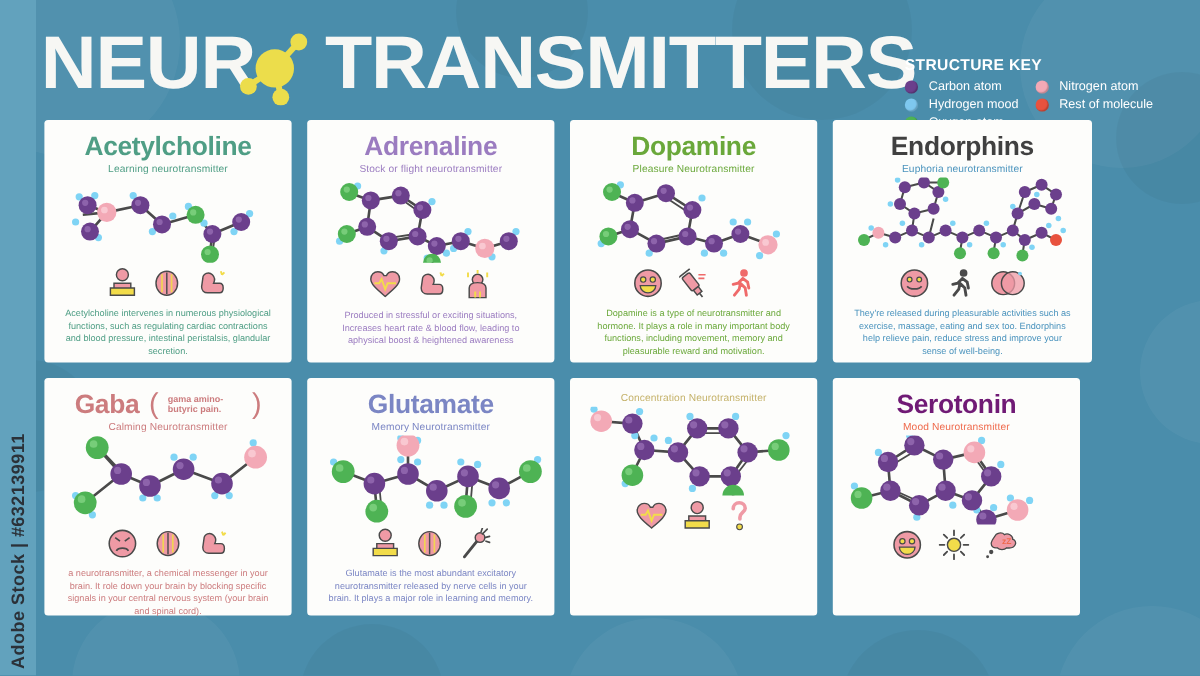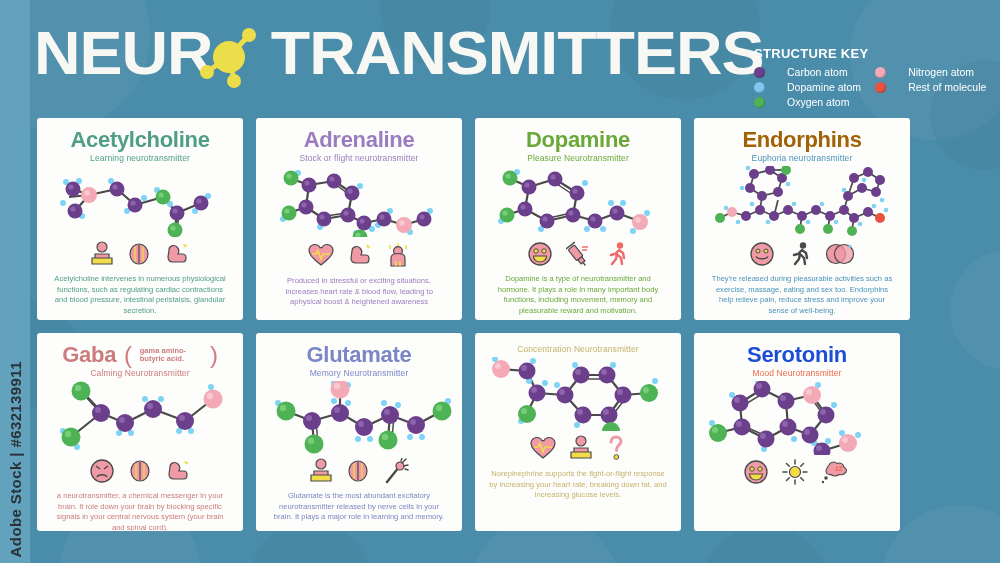--- a/index.html
+++ b/index.html
@@ -37,26 +37,26 @@
     transform:scaleX(1.04);transform-origin:left center;
   }
   #title .gap{display:inline-block;width:56px;}
   #logo-mol{position:absolute;left:196px;top:26px;width:66px;height:62px;}
 
   
   #key{position:absolute;right:18px;top:46px;width:228px;color:#ffffff;}
   #key h3{margin:0 0 5px 0;font-size:13px;font-weight:bold;letter-spacing:.3px;}
   #key .cols{display:flex;gap:14px;}
   #key .col{display:flex;flex-direction:column;gap:3px;}
-  .key-item{display:flex;align-items:center;gap:22px;font-size:10.5px;white-space:nowrap;}
+  .key-item{display:flex;align-items:center;gap:9px;font-size:10.5px;white-space:nowrap;}
   .key-dot{width:11px;height:11px;border-radius:50%;display:inline-block;flex:0 0 auto;
            box-shadow:inset -1px -1px 1px rgba(0,0,0,.22);}
 
   
-  #grid{position:absolute;left:37px;top:118px;width:790px;}
+  #grid{position:absolute;left:37px;top:100px;width:790px;}
   .row{display:flex;gap:13px;}
   .row.r2{margin-top:13px;}
   .card{
     width:226px;background:#fdfdfb;border-radius:3px;position:relative;
     display:flex;flex-direction:column;align-items:center;
     padding:10px 8px 8px 8px;box-sizing:border-box;
   }
   .row.r1 .card{height:202px;}
   .row.r2 .card{height:198px;}
   .c-title{font-size:22px;font-weight:bold;line-height:24px;letter-spacing:-.3px;text-align:center;}
@@ -114,21 +114,21 @@
   <div id="key">
     <h3>STRUCTURE KEY</h3>
     <div class="cols">
       <div class="col">
         <div class="key-item">
           <span class="key-dot" style="background:#6b3f8c"></span>
           <span>Carbon atom</span>
         </div>
         <div class="key-item">
           <span class="key-dot" style="background:#7ec8ef"></span>
-          <span>Dopamine atom</span>
+          <span>Hydrogen mood</span>
         </div>
         <div class="key-item">
           <span class="key-dot" style="background:#4eb354"></span>
           <span>Oxygen atom</span>
         </div>
       </div>
       <div class="col">
         <div class="key-item">
           <span class="key-dot" style="background:#f3a9b6"></span>
           <span>Nitrogen atom</span>
@@ -345,21 +345,21 @@
           </svg>
           <svg width="24" height="26" viewBox="0 0 24 26">
             <circle cx="15" cy="4.5" r="3.2" fill="#ef6a6a"></circle>
             <path d="M14 9l-4 4-4 1M14 9l4 3 1 5M12 13l-1 5-4 5M12 13l4 4 1 6" stroke="#ef6a6a" stroke-width="2.4" fill="none" stroke-linecap="round"></path>
           </svg>
         </div>
         <div class="c-desc" style="color:#6aa83a">Dopamine is a type of neurotransmitter and hormone. It plays a role in many important body functions, including movement, memory and pleasurable reward and motivation.</div>
       </div>
 
       <div class="card">
-        <div class="c-title" style="color:#a16207">Endorphins</div>
+        <div class="c-title" style="color:#404040">Endorphins</div>
         <div class="c-sub" style="color:#4a93bd">Euphoria neurotransmitter</div>
         <div class="mol-wrap">
           <svg width="200" height="72" viewBox="0 0 200 72">
             <g stroke="#4a4a4a" stroke-width="1.7" fill="none">
               <path d="M52 8 L68 4 M68 4 L80 12 M80 12 L76 26 M76 26 L60 30 M60 30 L48 22 M48 22 L52 8"></path>
               <path d="M68 4 L84 4"></path>
               <path d="M60 30 L58 44 M58 44 L44 50 M58 44 L72 50 M72 50 L76 34"></path>
               <path d="M44 50 L30 46 M30 46 L18 52 M72 50 L86 44 M86 44 L100 50 M100 50 L114 44 M114 44 L128 50 M128 50 L142 44 M142 44 L152 52 M152 52 L166 46 M166 46 L178 52"></path>
               <path d="M100 50 L98 62 M128 50 L126 62 M152 52 L150 64"></path>
               <path d="M142 44 L146 30 M146 30 L160 22 M160 22 L174 26 M174 26 L178 14 M178 14 L166 6 M166 6 L152 12 M152 12 L146 30"></path>
@@ -439,21 +439,21 @@
     </div>
 
     <div class="row r2">
 
       <div class="card">
         <div class="c-title gaba-line" style="color:#cc7c7e">
           <span>Gaba</span>
           <span class="paren">(</span>
           <span class="sub-paren">
             <span>gama amino-</span><br>
-            <span>butyric acid.</span>
+            <span>butyric pain.</span>
           </span>
           <span class="paren" style="margin-left:16px;">)</span>
         </div>
         <div class="c-sub" style="color:#cc7c7e">Calming Neurotransmitter</div>
         <div class="mol-wrap">
           <svg width="190" height="74" viewBox="0 0 190 74">
             <g stroke="#4a4a4a" stroke-width="2.2" fill="none">
               <path d="M36 10 L56 32 M56 32 L26 56 M56 32 L80 42 M80 42 L108 28 M108 28 L140 40 M140 40 L168 18"></path>
               <path d="M40 13 L60 34" stroke-width="1.5"></path>
             </g>
@@ -627,25 +627,24 @@
           <svg width="24" height="26" viewBox="0 0 24 26">
             <circle cx="12" cy="6" r="5" fill="#ef9aa5" stroke="#4a4a4a" stroke-width="1.2"></circle>
             <path d="M5 13h14v5H5z" fill="#ef9aa5" stroke="#4a4a4a" stroke-width="1.2"></path>
             <path d="M2 17h20v6H2z" fill="#f2dc4a" stroke="#4a4a4a" stroke-width="1.2"></path>
           </svg>
           <svg width="20" height="26" viewBox="0 0 20 26">
             <path d="M5 7c0-3 2.2-5 5-5s5 2 5 4.6c0 3.4-4.4 3.6-4.4 7.4v1.4" fill="none" stroke="#ef9aa5" stroke-width="3" stroke-linecap="round"></path>
             <circle cx="10.3" cy="22" r="2.4" fill="#f2dc4a" stroke="#4a4a4a" stroke-width="0.9"></circle>
           </svg>
         </div>
-        <div class="c-desc" style="color:#c5b26a">Norepinephrine supports the fight-or-flight response by increasing your heart rate, breaking down fat, and increasing glucose levels.</div>
       </div>
 
       <div class="card">
-        <div class="c-title" style="color:#1d4ed8">Serotonin</div>
+        <div class="c-title" style="color:#701a75">Serotonin</div>
         <div class="c-sub" style="color:#ef6a4c">Mood Neurotransmitter</div>
         <div class="mol-wrap">
           <svg width="190" height="74" viewBox="0 0 190 74">
             <g stroke="#4a4a4a" stroke-width="2.2" fill="none">
               <path d="M60 8 L38 22 M38 22 L40 46 M40 46 L64 58 M64 58 L86 46 M86 46 L84 20 M84 20 L60 8"></path>
               <path d="M62 12 L42 24 M44 46 L66 56" stroke-width="1.5"></path>
               <path d="M84 20 L110 14 M110 14 L124 34 M124 34 L108 54 M108 54 L86 46"></path>
               <path d="M110 18 L122 35" stroke-width="1.5"></path>
               <path d="M40 46 L16 52 M108 54 L120 70 M120 70 L146 62"></path>
             </g>

